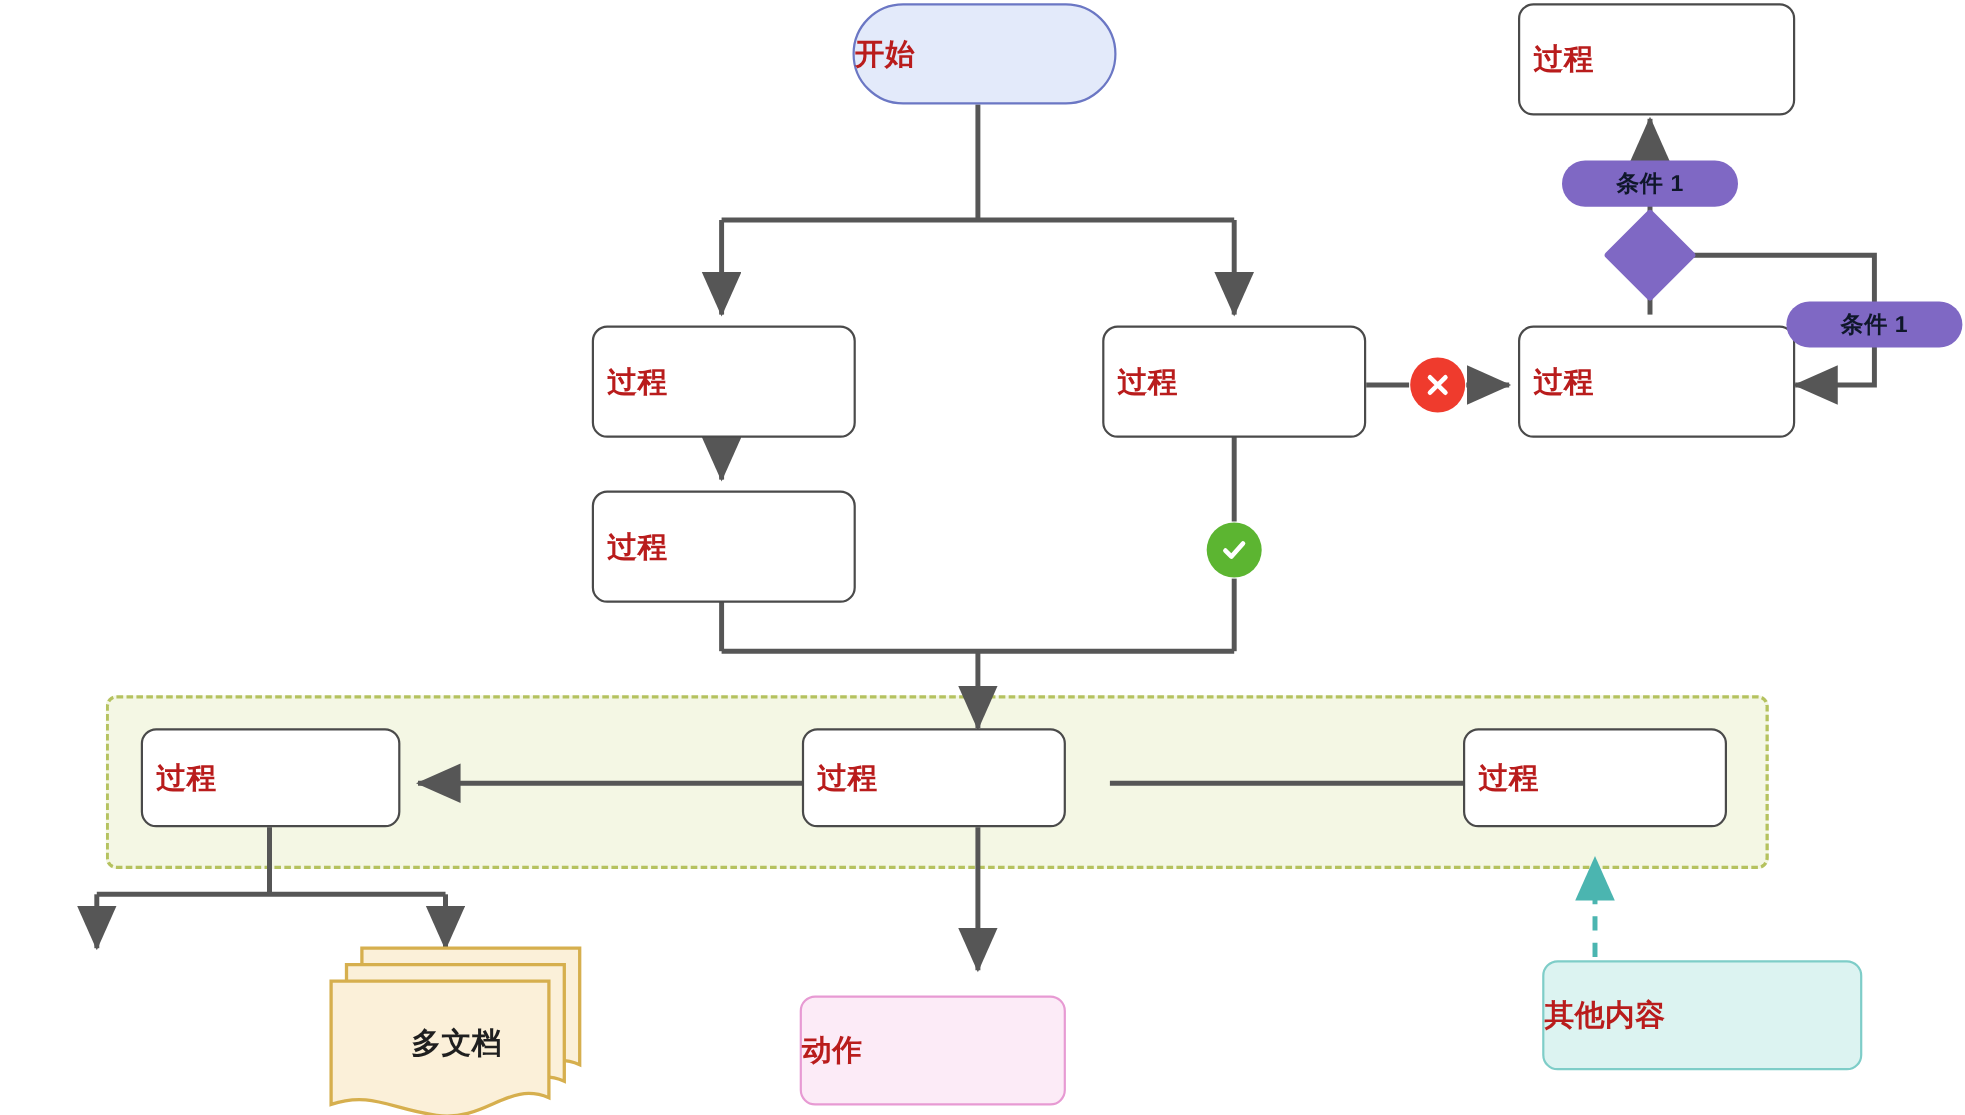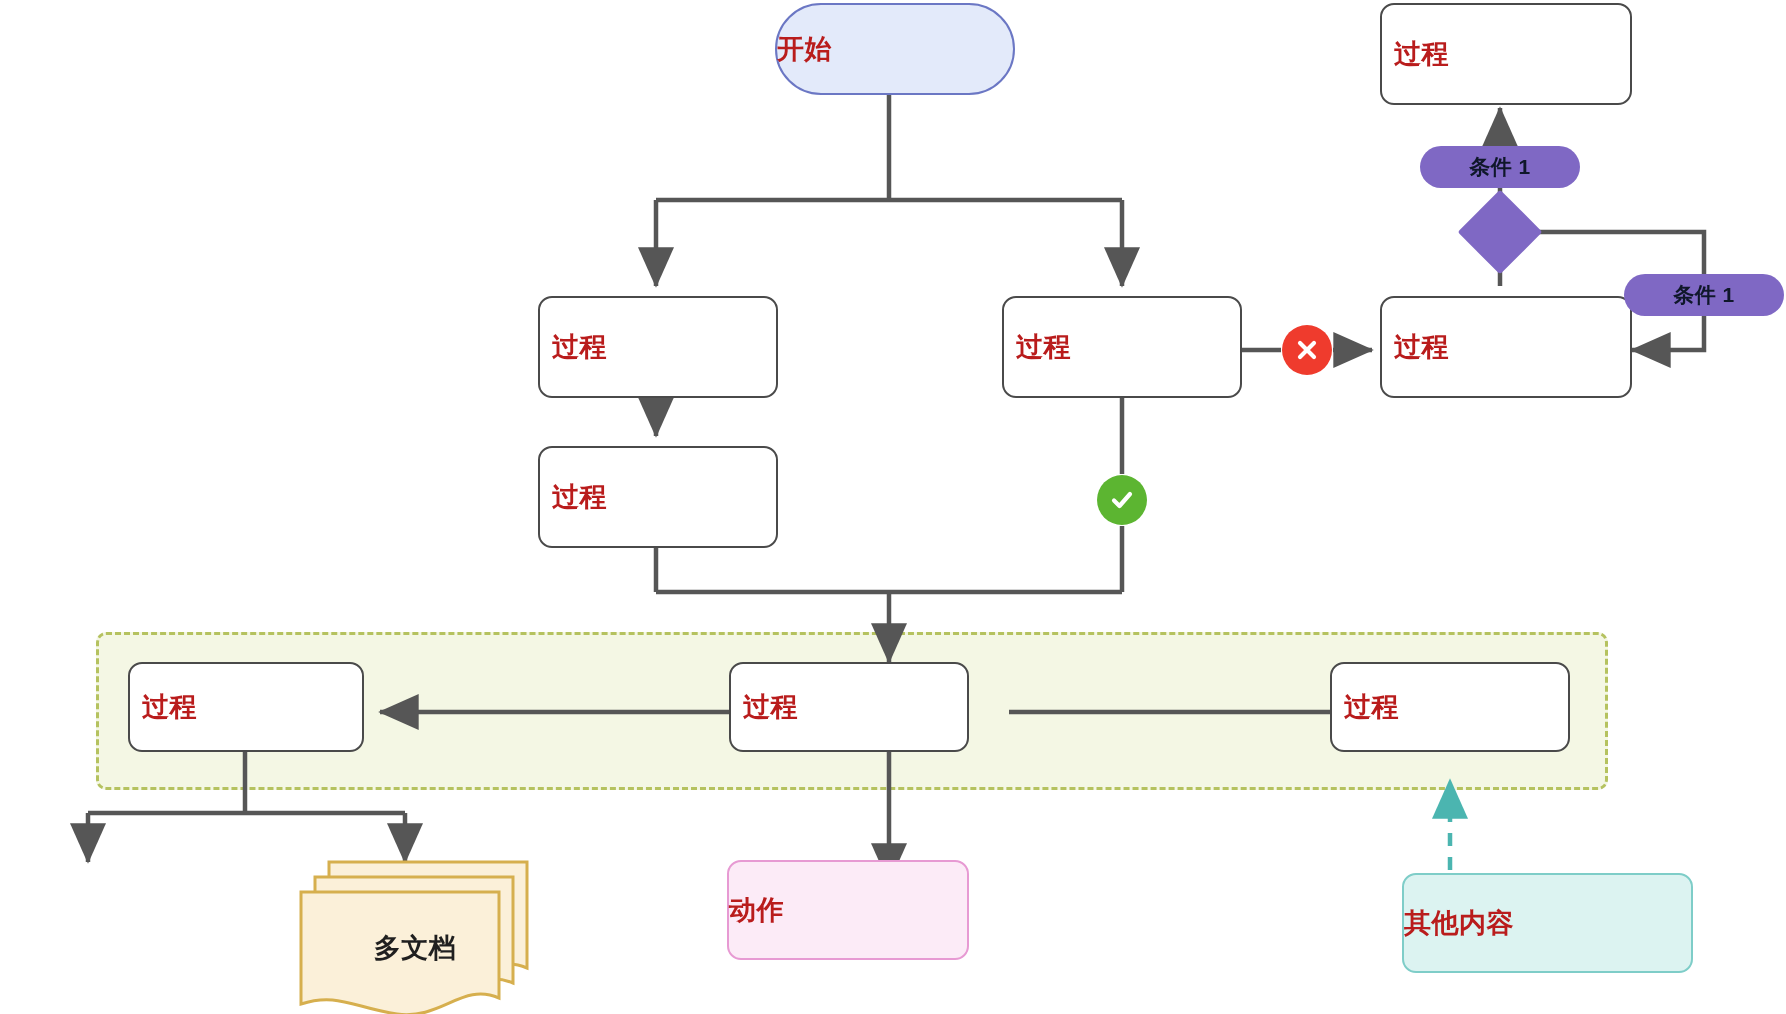--- a/index.html
+++ b/index.html
@@ -199,21 +199,21 @@
   </div>
 
   <div class="node proc" style="left:729px; top:662px; width:240px; height:90px;">
     <span>过程</span>
   </div>
 
   <div class="node proc" style="left:1330px; top:662px; width:240px; height:90px;">
     <span>过程</span>
   </div>
 
-  <div class="node action-node" style="left:727px; top:860px; width:242px; height:100px;">
+  <div class="node action-node" style="left:727px; top:905px; width:242px; height:100px;">
     <span>动作</span>
   </div>
 
   <div class="node other-node" style="left:1402px; top:873px; width:291px; height:100px;">
     <span>其他内容</span>
   </div>
 
 
   <div class="doc-wrap" style="left:295px; top:860px; width:240px; height:154px;">
     <svg width="240" height="154" viewBox="0 0 240 154" xmlns="http://www.w3.org/2000/svg">

